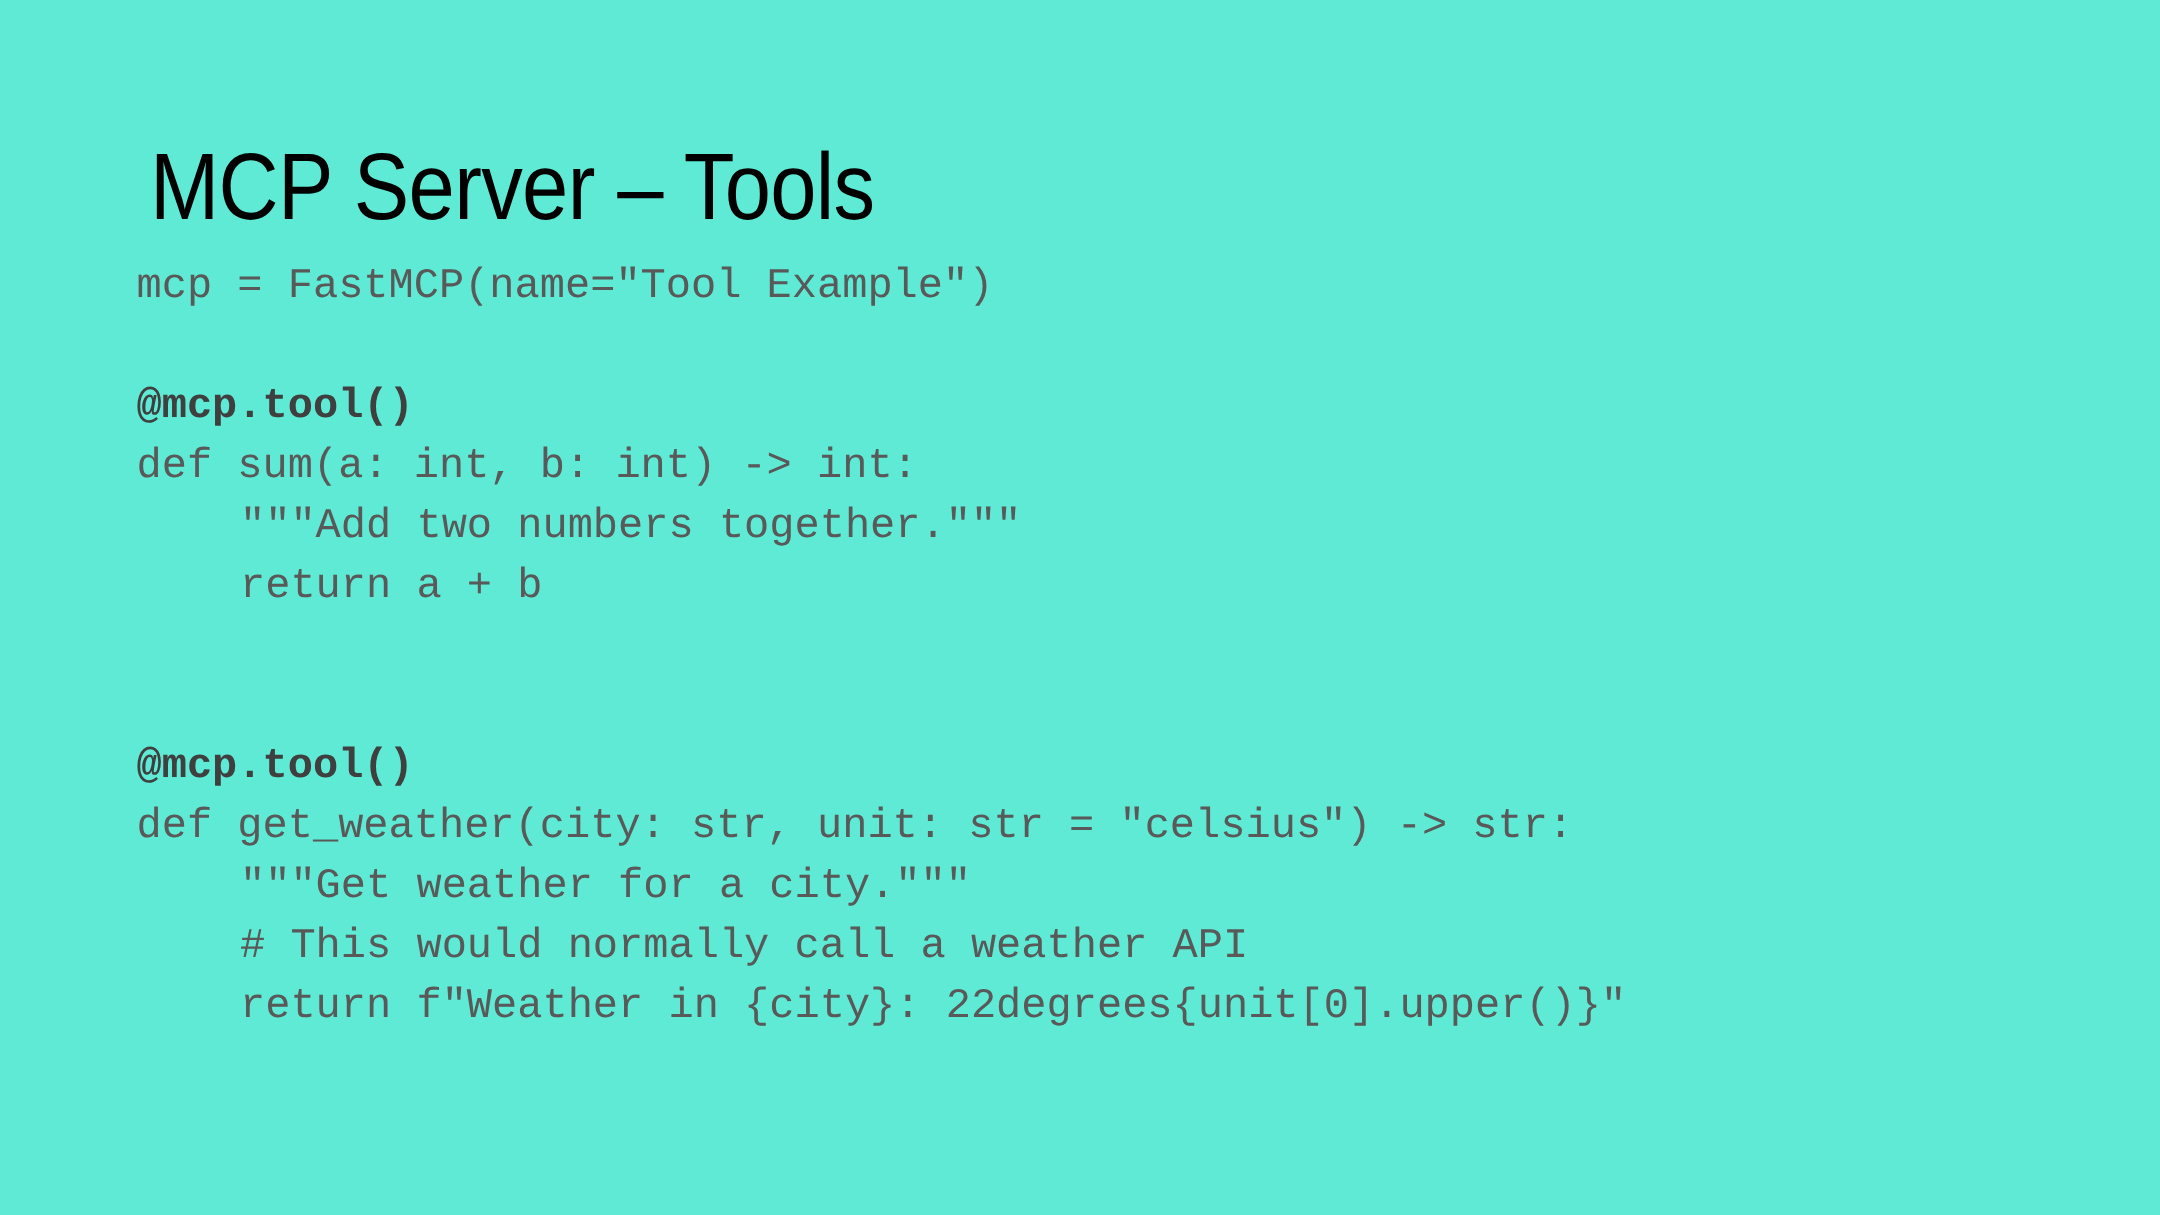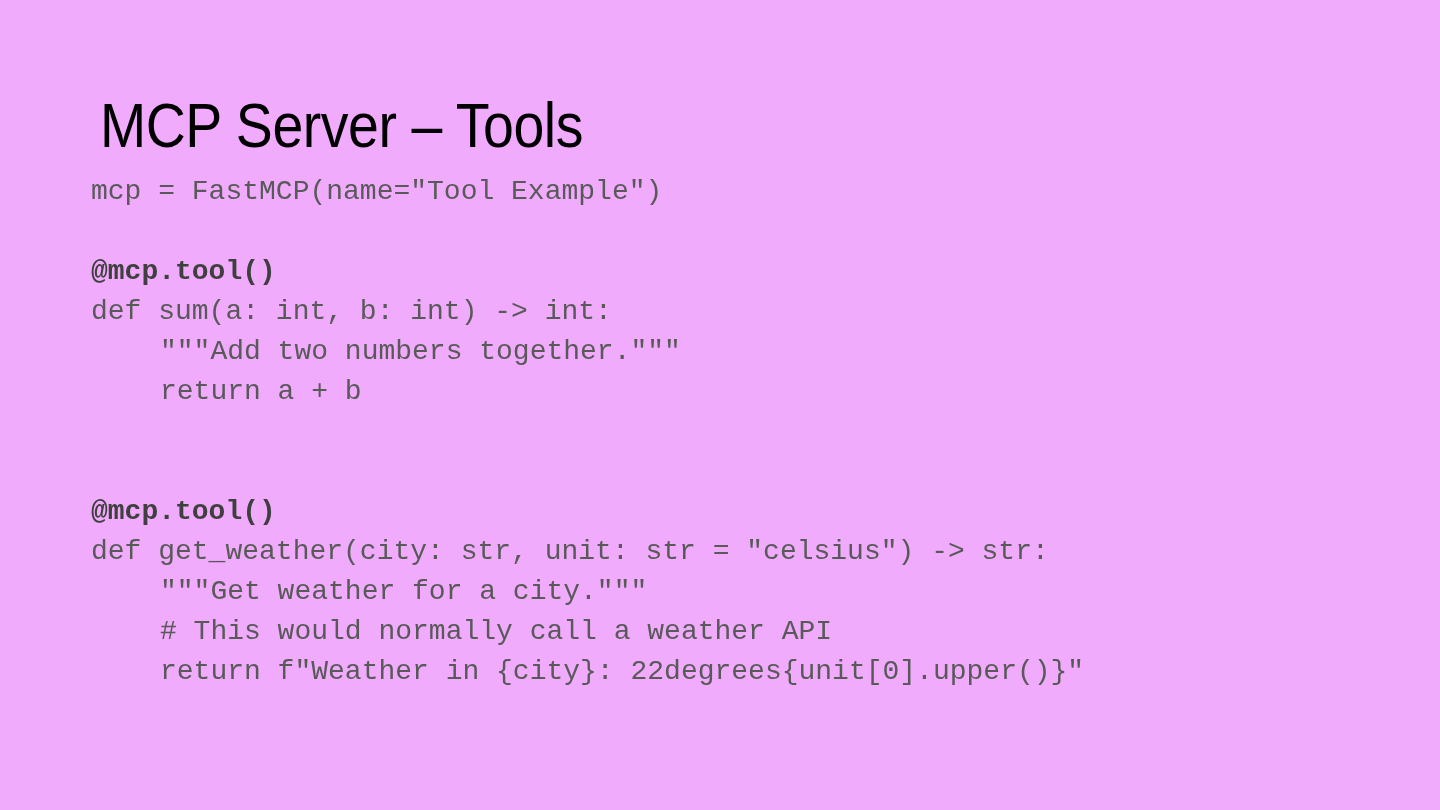--- a/index.html
+++ b/index.html
@@ -13,21 +13,21 @@
     background: #ffffff;
     overflow: hidden;
     font-family: "Liberation Sans", sans-serif;
     -webkit-font-smoothing: antialiased;
   }
 
   .slide {
     position: relative;
     width: 1440px;
     height: 810px;
-    background: #f0abfc;
+    background: #5eead4;
     box-sizing: border-box;
   }
 
   
   .slide-title {
     position: absolute;
     left: 100px;
     top: 46px;
     width: 1240px;
     font-family: "Liberation Sans", "DejaVu Sans", sans-serif;

